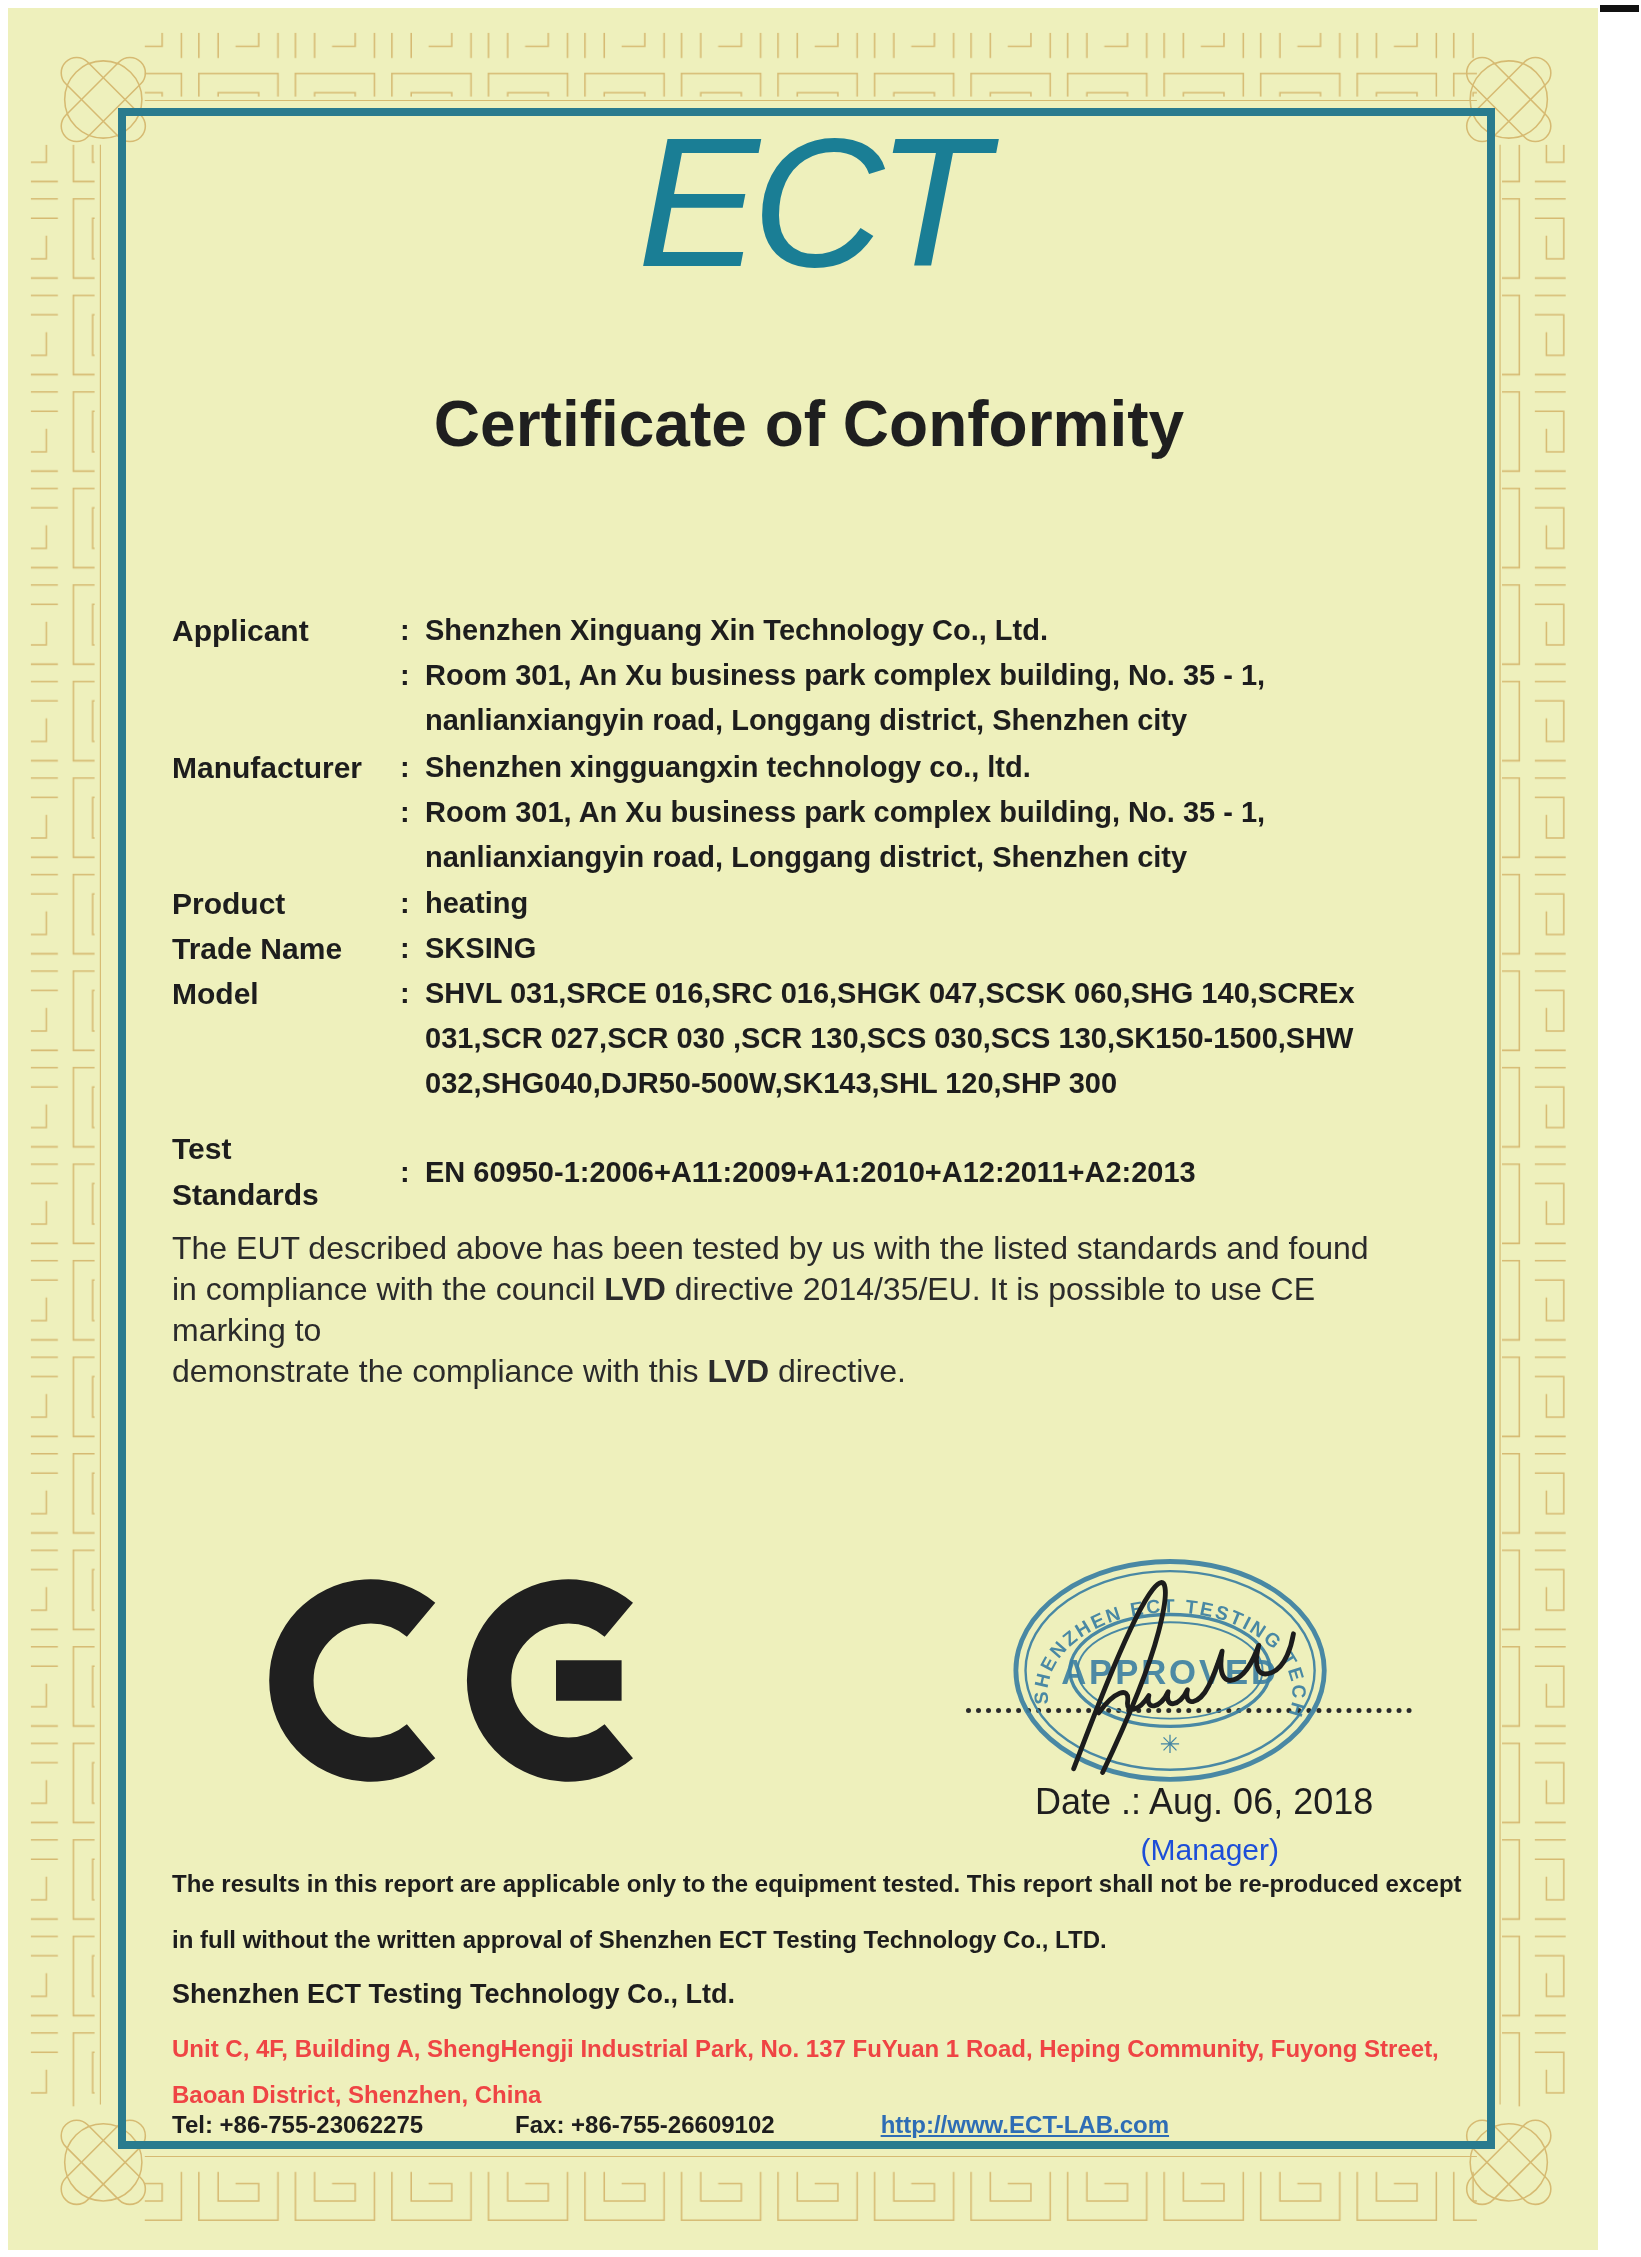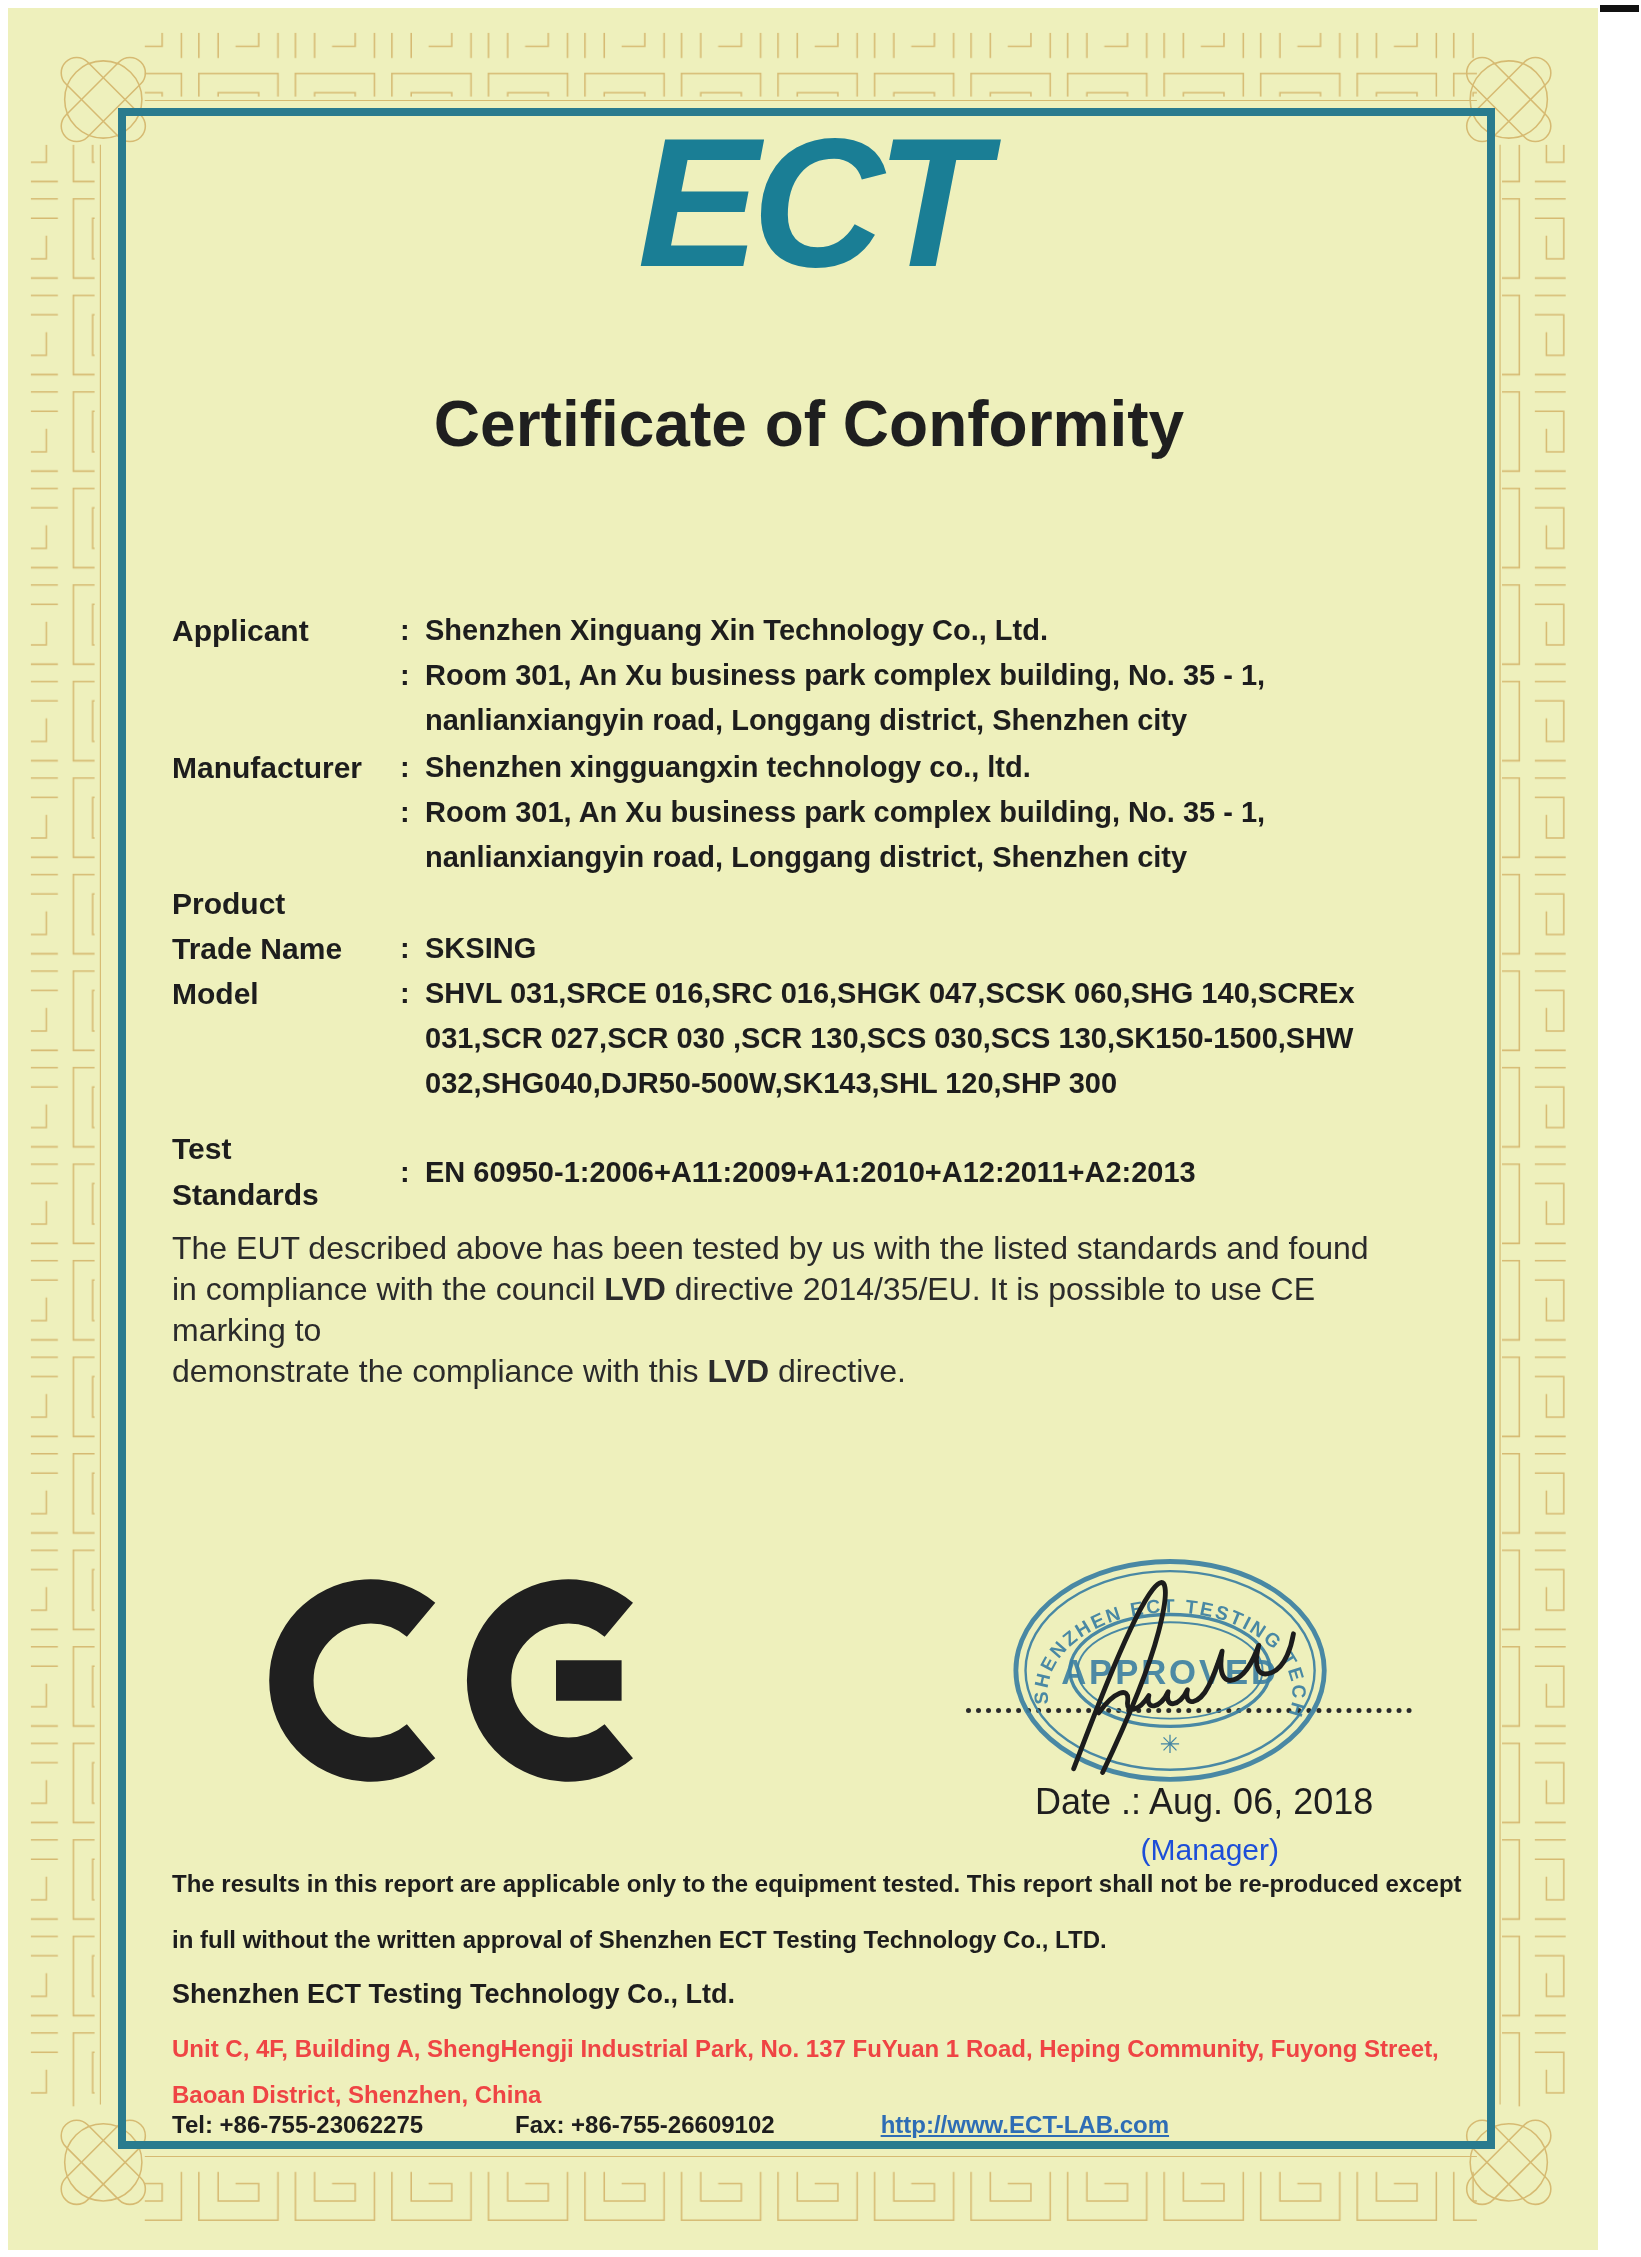--- a/index.html
+++ b/index.html
@@ -6,21 +6,21 @@
   #page{position:relative;width:1641px;height:2257px;background:#ffffff;overflow:hidden;
         font-family:"Liberation Sans", sans-serif;color:#222;}
   #paper{position:absolute;left:7.7px;top:7.7px;width:1590px;height:2242px;background:#eef0bc;}
   #decor{position:absolute;left:0;top:0;width:1641px;height:2257px;pointer-events:none;}
   #frame{position:absolute;left:118px;top:108px;width:1377px;height:2041px;
          border:8.7px solid #2a7b8e;box-sizing:border-box;}
   #scanmark{position:absolute;left:1600px;top:4.8px;width:39px;height:7.7px;background:#111;}
 
   .abs{position:absolute;}
   #logo{left:172px;top:104px;width:1274px;text-align:center;font-size:183px;line-height:198px;
-        font-weight:bold;font-style:italic;letter-spacing:-7.7px;color:#1a7e95;}
+        font-weight:normal;font-style:italic;letter-spacing:-7.7px;color:#1a7e95;}
   #title{left:172px;top:386px;width:1274px;text-align:center;font-size:64px;line-height:77px;
          font-weight:bold;color:#1f1f1f;}
 
   .row{position:absolute;left:172px;width:1303px;display:grid;grid-template-columns:228px 1fr;}
   .lbl{font-weight:bold;font-size:30px;line-height:45px;color:#1d1d1d;}
   .vline{font-weight:bold;font-size:29px;line-height:45px;color:#1d1d1d;white-space:nowrap;}
   .c{display:inline-block;width:25px;}
   .row--center{align-items:center;height:100px;}
   .row--center .lbl{line-height:46px;max-width:164px;}
 
@@ -127,20 +127,23 @@
     <div class="lbl">Manufacturer</div>
     <div>
       <div class="vline"><span class="c">:</span><span>Shenzhen xingguangxin technology co., ltd.</span></div>
       <div class="vline"><span class="c">:</span><span>Room 301, An Xu business park complex building, No. 35 - 1,</span></div>
       <div class="vline"><span class="c"></span><span>nanlianxiangyin road, Longgang district, Shenzhen city</span></div>
     </div>
   </div>
 
   <div class="row" style="top:881px">
     <div class="lbl">Product</div>
+    <div>
+      <div class="vline"><span class="c">:</span><span>heating</span></div>
+    </div>
   </div>
 
   <div class="row" style="top:926px">
     <div class="lbl">Trade Name</div>
     <div>
       <div class="vline"><span class="c">:</span><span>SKSING</span></div>
     </div>
   </div>
 
   <div class="row" style="top:971px">

